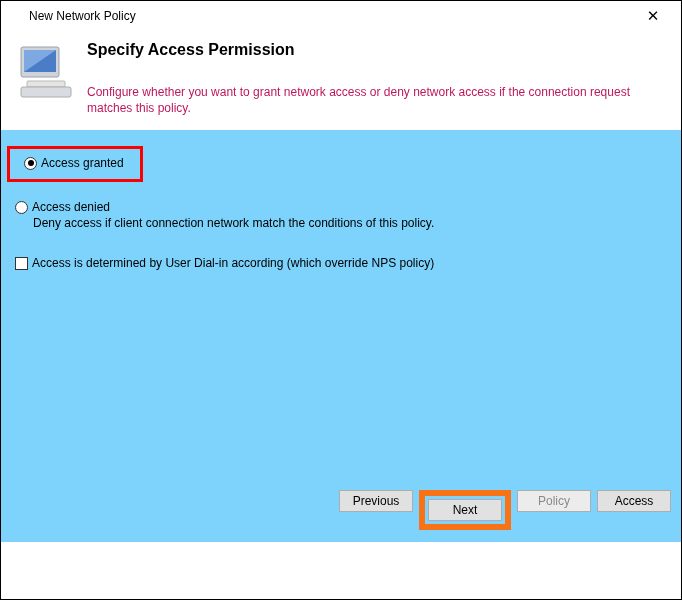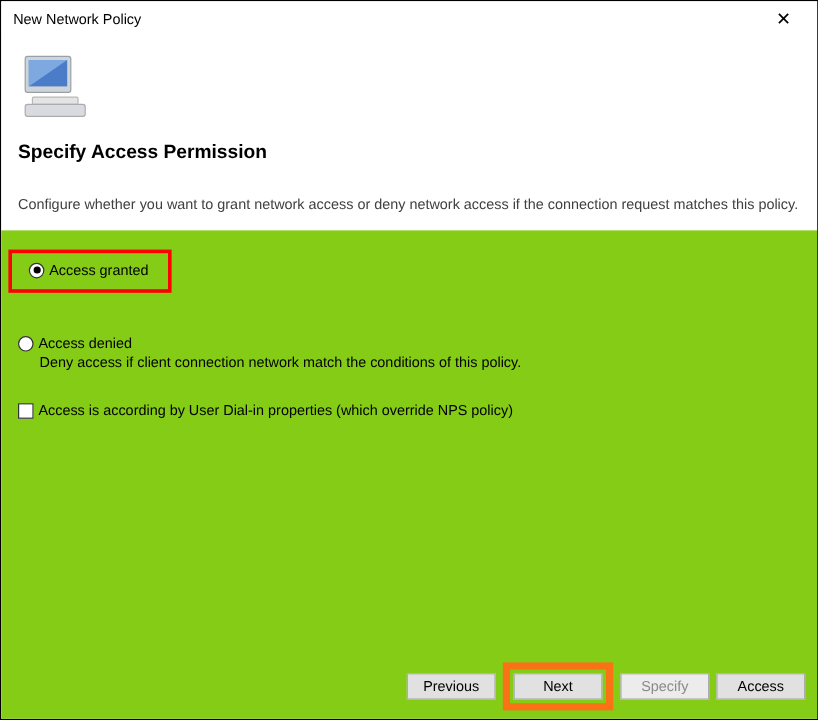--- a/index.html
+++ b/index.html
@@ -12,61 +12,61 @@
       overflow: hidden;
       border: 1px solid #000;
     }
     .titlebar {
       height: 30px;
       display: flex;
       align-items: center;
       justify-content: space-between;
       padding: 0 8px 0 10px;
       background: #fff;
+      margin-left: 18px;
     }
     .close-btn {
       width: 40px; height: 28px;
       display: flex; align-items: center; justify-content: center;
       font-size: 15px; color: #000;
       cursor: pointer;
     }
     .header-area {
       background: #fff;
       padding: 4px 14px 14px 14px;
       display: flex;
       gap: 14px;
-      flex-direction: column;
     }
     .header-icon { width: 58px; height: 58px; flex-shrink: 0; margin-top: 6px; }
     .header-text { padding-top: 6px; }
     .header-title { font-size: 16px; font-weight: bold; color: #000; margin-bottom: 6px; }
-    .header-desc { font-size: 12px; color: #404040; line-height: 1.35; margin-top: 25px; }
+    .header-desc { font-size: 12px; color: #be185d; line-height: 1.35; margin-top: 25px; }
     .content {
-      background: #84cc16;
+      background: #7dd3fc;
       height: 412px;
       padding: 16px 6px 0 6px;
       position: relative;
     }
     .option-block { margin-bottom: 18px; padding: 4px 6px 4px 8px; }
     .opt-row { display: flex; align-items: center; gap: 4px; }
     .radio, .checkbox {
       width: 13px; height: 13px; flex-shrink: 0;
       border: 1px solid #333; background: #fff;
     }
     .radio { border-radius: 50%; position: relative; }
     .radio.checked::after {
       content: ""; position: absolute; left: 2.5px; top: 2.5px;
       width: 6px; height: 6px; border-radius: 50%; background: #000;
     }
     .opt-label { font-size: 12px; color: #000; }
     .opt-desc { font-size: 12px; color: #000; margin-left: 18px; margin-top: 2px; }
     .highlight-1 { border: 3px solid #ff0000; display: inline-block; padding: 3px 10px 5px 6px; }
     .button-row {
       position: absolute; bottom: 12px; right: 10px;
-      display: flex; gap: 6px; align-items: center; margin-left: 12px;
+      display: flex; gap: 6px;  margin-left: 12px;
     }
     .btn {
       width: 74px; height: 22px;
       border: 1px solid #adadad;
       background: #e1e1e1;
       font-size: 12px; color: #000;
       display: flex; align-items: center; justify-content: center;
       cursor: pointer;
     }
     .btn.disabled { color: #8a8a8a; background: #ececec; cursor: default; }
@@ -100,37 +100,37 @@
 
   <div class="highlight-1">
     <div class="option-block" style="margin-bottom:0;">
       <div class="opt-row">
         <span class="radio checked"></span>
         <span class="opt-label">Access granted</span>
       </div>
     </div>
   </div>
 
-  <div class="option-block" style="margin-top:31px;">
+  <div class="option-block" style="margin-top:14px;">
     <div class="opt-row">
       <span class="radio"></span>
       <span class="opt-label">Access denied</span>
     </div>
     <div class="opt-desc">Deny access if client connection network match the conditions of this policy.</div>
   </div>
 
   <div class="option-block">
     <div class="opt-row">
       <span class="checkbox"></span>
-      <span class="opt-label">Access is according by User Dial-in properties (which override NPS policy)</span>
+      <span class="opt-label">Access is determined by User Dial-in according (which override NPS policy)</span>
     </div>
   </div>
 
   <div class="button-row">
     <div class="btn">Previous</div>
     <div class="btn-highlight">
       <div class="btn">Next</div>
     </div>
-    <div class="btn disabled">Specify</div>
+    <div class="btn disabled">Policy</div>
     <div class="btn">Access</div>
   </div>
 
 </div>
 
 </body></html>

